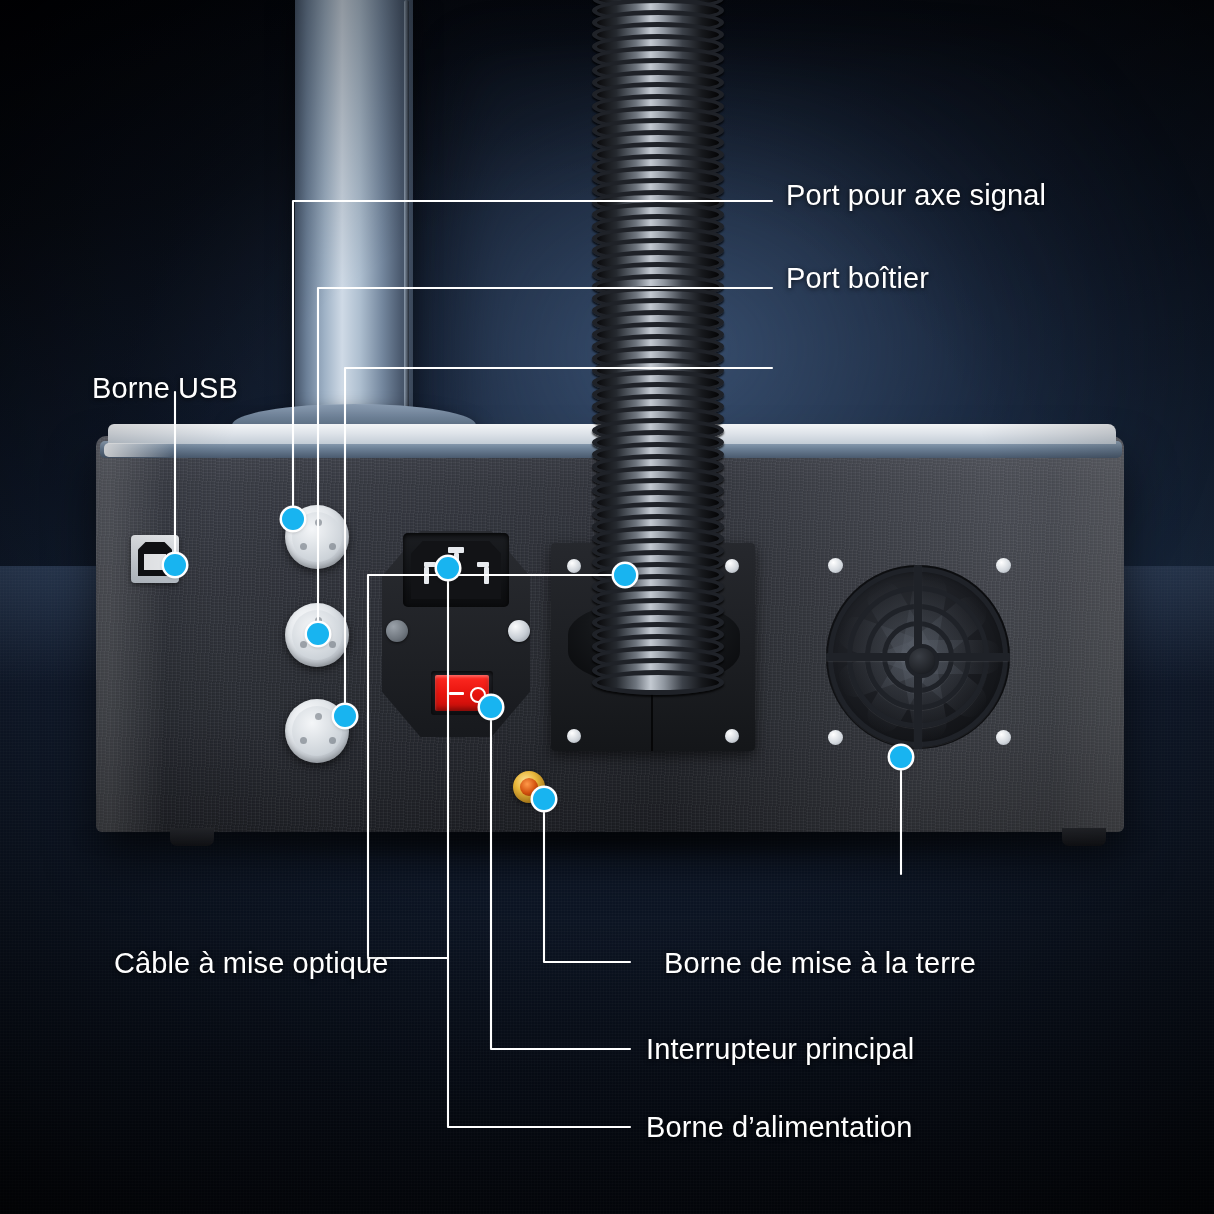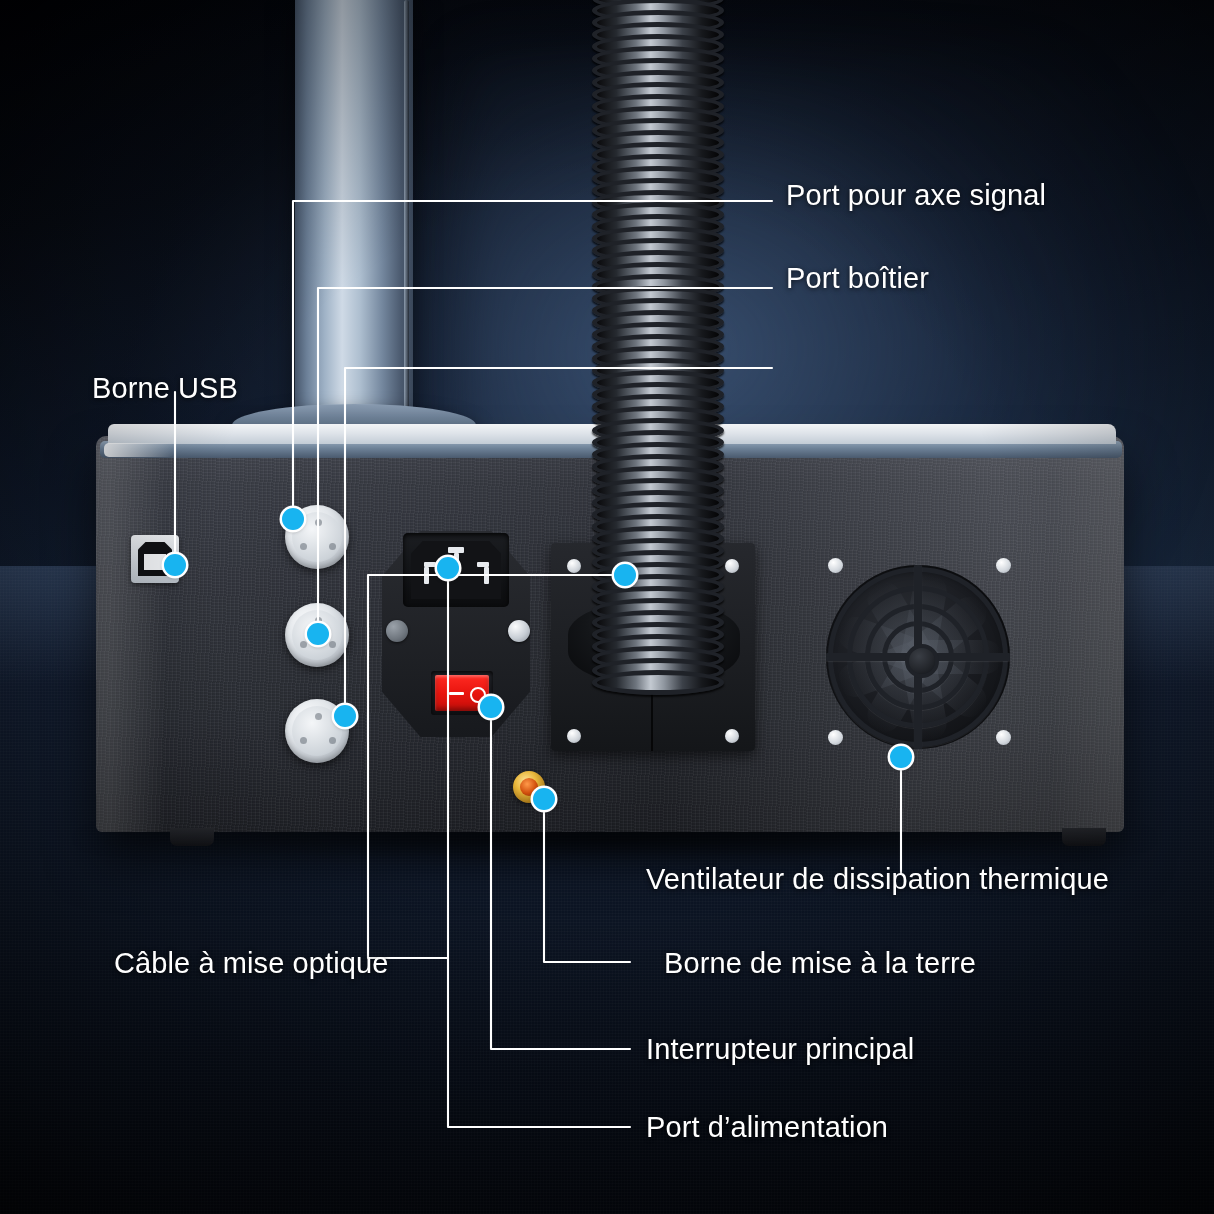--- a/index.html
+++ b/index.html
@@ -312,18 +312,17 @@
   <div class="dot" style="left:625px;top:575px"></div>
   <div class="dot" style="left:901px;top:757px"></div>
   <div class="dot" style="left:544px;top:799px"></div>
   <div class="dot" style="left:491px;top:707px"></div>
   <div class="dot" style="left:448px;top:568px"></div>
 
   <div class="lbl" style="left:92px;top:373px">Borne USB</div>
   <div class="lbl" style="left:786px;top:180px">Port pour axe signal</div>
   <div class="lbl" style="left:786px;top:263px">Port boîtier</div>
   <div class="lbl" style="left:114px;top:948px">Câble à mise optique</div>
-  <div class="lbl" style="left:646px;top:864px">Ventilateur de dissipation thermique</div>
   <div class="lbl" style="left:664px;top:948px">Borne de mise à la terre</div>
   <div class="lbl" style="left:646px;top:1034px">Interrupteur principal</div>
-  <div class="lbl" style="left:646px;top:1112px">Port d’alimentation</div>
+  <div class="lbl" style="left:646px;top:1112px">Borne d’alimentation</div>
 
 </div>
 
 </body></html>

